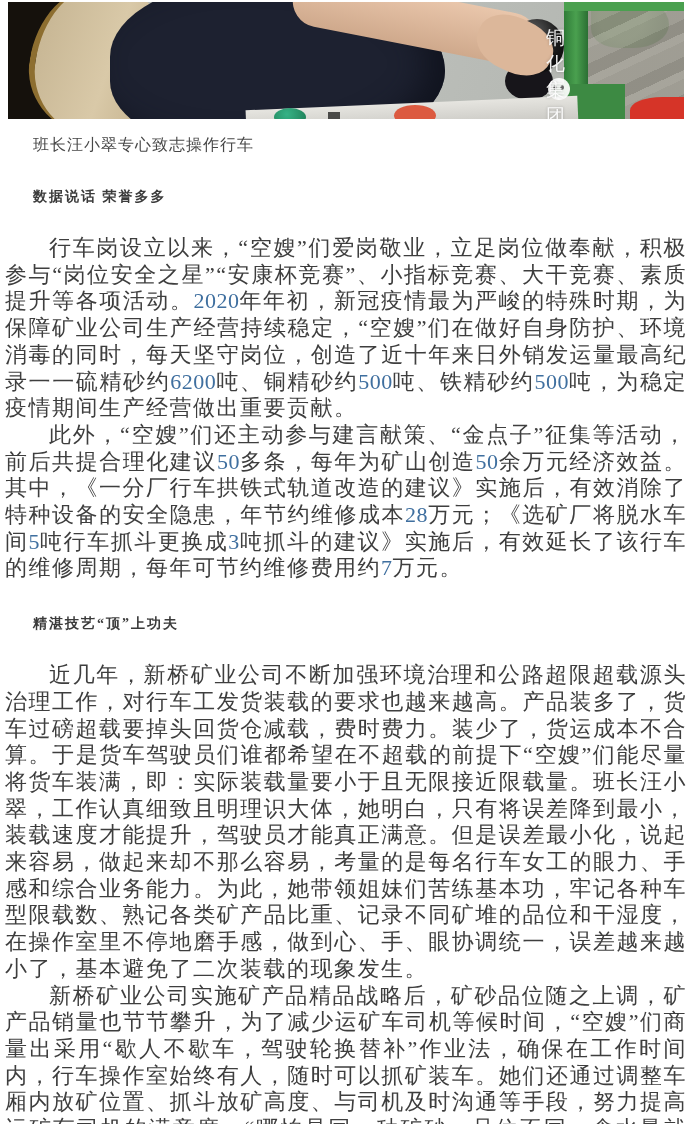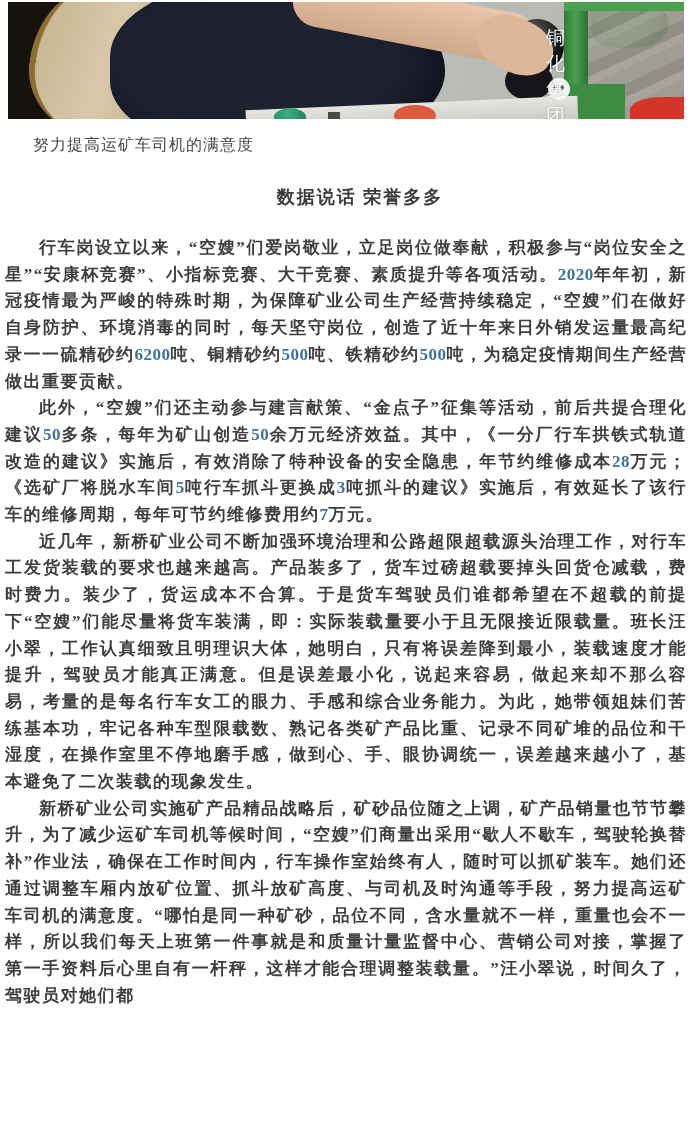--- a/index.html
+++ b/index.html
@@ -38,24 +38,24 @@
   .ph-red-corner{right:0;bottom:0;width:54px;height:22px;background:#d63428;border-radius:60% 0 0 0;}
   .watermark{left:538px;top:75px;display:flex;align-items:center;gap:6px;
              color:rgba(255,255,255,.92);font-size:19px;letter-spacing:1px;
              font-family:"Liberation Sans","DejaVu Sans",sans-serif;text-shadow:0 0 3px rgba(0,0,0,.25);}
   .watermark svg{position:static;}
 
   
   .caption{margin:16px 5px 0;padding-left:28px;font-size:16px;line-height:20px;
            color:#484848;letter-spacing:1px;}
   .article-body{margin:0 5px;}
-  .section-heading{font-size:18px;font-weight:bold;line-height:24px;margin:30px 0 26px;
-                   padding-left:28px;letter-spacing:2px;color:#3b3b3b;text-align:center;}
-  .para{margin:0;text-indent:2em;font-size:17px;line-height:26.7px;text-align:justify;
-        letter-spacing:1.5px;color:#3e3e3e;font-weight:bold;}
+  .section-heading{font-size:14px;font-weight:bold;line-height:24px;margin:30px 0 26px;
+                   padding-left:28px;letter-spacing:2px;color:#3b3b3b;}
+  .para{margin:0;text-indent:2em;font-size:22px;line-height:26.7px;text-align:justify;
+        letter-spacing:1.5px;color:#3e3e3e;}
   .num{color:#3f6f9f;letter-spacing:0.5px;}
 </style>
 </head>
 <body>
 
 <div class="page">
 
   <div class="photo">
     <div class="ph-black-left"></div>
     <div class="ph-chair"></div>
@@ -79,23 +79,24 @@
       <svg width="26" height="26" viewBox="0 0 26 26">
         <circle cx="13" cy="12" r="11" fill="rgba(255,255,255,0.92)"></circle>
         <path d="M9 21 L14 18 L17 22 Z" fill="rgba(255,255,255,0.92)"></path>
         <ellipse cx="9.2" cy="10.5" rx="1.8" ry="2.2" fill="rgba(90,90,90,0.9)"></ellipse>
         <ellipse cx="16.2" cy="10.5" rx="1.8" ry="2.2" fill="rgba(90,90,90,0.9)"></ellipse>
       </svg>
       <span>铜化集团报</span>
     </div>
   </div>
 
-  <div class="caption">努力提高运矿车司机的满意度</div>
+  <div class="caption">班长汪小翠专心致志操作行车</div>
 
   <div class="article-body">
       <div class="section-heading">数据说话 荣誉多多</div>
       <p class="para"><span>行车岗设立以来，“空嫂”们爱岗敬业，立足岗位做奉献，积极参与“岗位安全之星”“安康杯竞赛”、小指标竞赛、大干竞赛、素质提升等各项活动。</span><span class="num">2020</span><span>年年初，新冠疫情最为严峻的特殊时期，为保障矿业公司生产经营持续稳定，“空嫂”们在做好自身防护、环境消毒的同时，每天坚守岗位，创造了近十年来日外销发运量最高纪录一一硫精砂约</span><span class="num">6200</span><span>吨、铜精砂约</span><span class="num">500</span><span>吨、铁精砂约</span><span class="num">500</span><span>吨，为稳定疫情期间生产经营做出重要贡献。</span></p>
       <p class="para"><span>此外，“空嫂”们还主动参与建言献策、“金点子”征集等活动，前后共提合理化建议</span><span class="num">50</span><span>多条，每年为矿山创造</span><span class="num">50</span><span>余万元经济效益。其中，《一分厂行车拱铁式轨道改造的建议》实施后，有效消除了特种设备的安全隐患，年节约维修成本</span><span class="num">28</span><span>万元；《选矿厂将脱水车间</span><span class="num">5</span><span>吨行车抓斗更换成</span><span class="num">3</span><span>吨抓斗的建议》实施后，有效延长了该行车的维修周期，每年可节约维修费用约</span><span class="num">7</span><span>万元。</span></p>
+      <div class="section-heading">精湛技艺“顶”上功夫</div>
       <p class="para"><span>近几年，新桥矿业公司不断加强环境治理和公路超限超载源头治理工作，对行车工发货装载的要求也越来越高。产品装多了，货车过磅超载要掉头回货仓减载，费时费力。装少了，货运成本不合算。于是货车驾驶员们谁都希望在不超载的前提下“空嫂”们能尽量将货车装满，即：实际装载量要小于且无限接近限载量。班长汪小翠，工作认真细致且明理识大体，她明白，只有将误差降到最小，装载速度才能提升，驾驶员才能真正满意。但是误差最小化，说起来容易，做起来却不那么容易，考量的是每名行车女工的眼力、手感和综合业务能力。为此，她带领姐妹们苦练基本功，牢记各种车型限载数、熟记各类矿产品比重、记录不同矿堆的品位和干湿度，在操作室里不停地磨手感，做到心、手、眼协调统一，误差越来越小了，基本避免了二次装载的现象发生。</span></p>
       <p class="para"><span>新桥矿业公司实施矿产品精品战略后，矿砂品位随之上调，矿产品销量也节节攀升，为了减少运矿车司机等候时间，“空嫂”们商量出采用“歇人不歇车，驾驶轮换替补”作业法，确保在工作时间内，行车操作室始终有人，随时可以抓矿装车。她们还通过调整车厢内放矿位置、抓斗放矿高度、与司机及时沟通等手段，努力提高运矿车司机的满意度。“哪怕是同一种矿砂，品位不同，含水量就不一样，重量也会不一样，所以我们每天上班第一件事就是和质量计量监督中心、营销公司对接，掌握了第一手资料后心里自有一杆秤，这样才能合理调整装载量。”汪小翠说，时间久了，驾驶员对她们都</span></p>
     </div>
 
 </div>
 
 </body></html>

